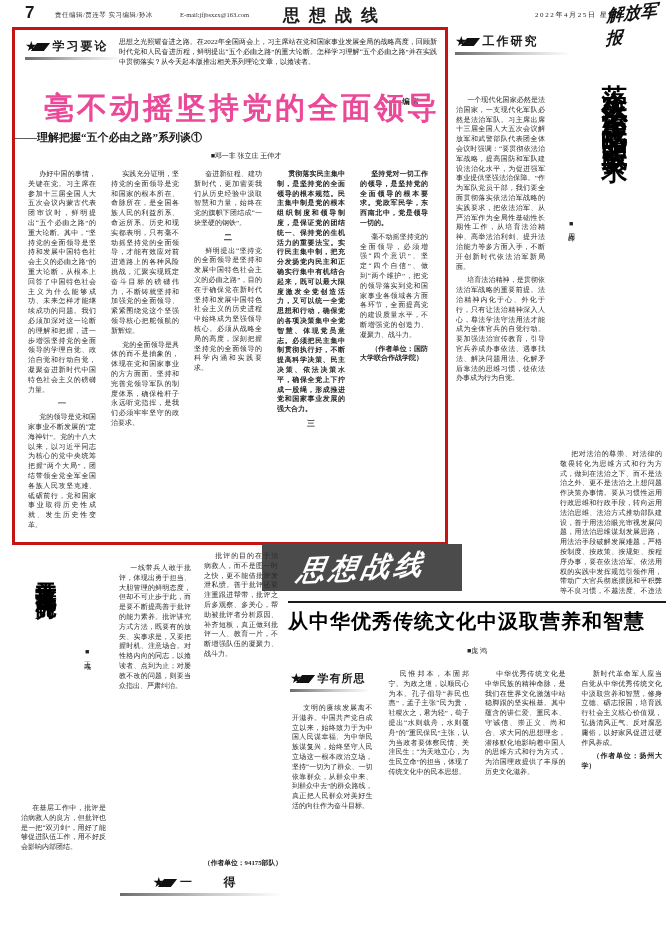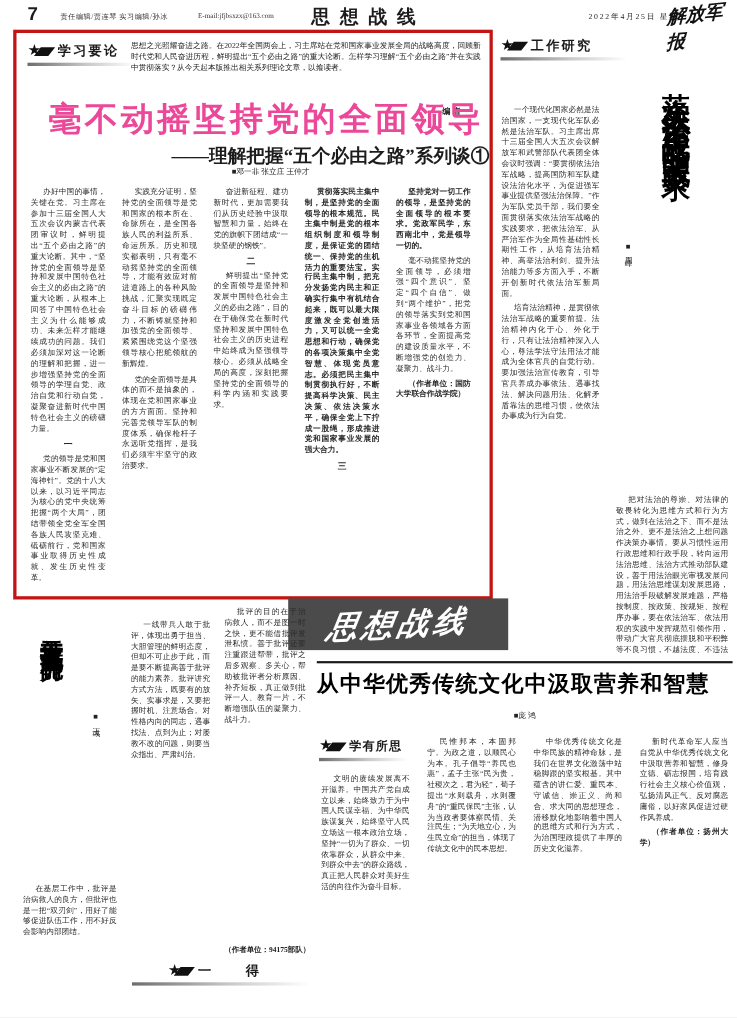--- a/index.html
+++ b/index.html
@@ -28,21 +28,21 @@
 
   
   .redbox{position:absolute;left:12px;top:27px;width:430px;height:512px;
           border:3.5px solid #c41414;background:#fff;}
   .ednote{position:absolute;left:104px;top:7px;width:318px;font-size:7px;line-height:10px;
           text-align:justify;color:#222;}
   .edsign{position:absolute;left:104px;top:67px;width:300px;text-align:right;font-size:7.5px;
           font-weight:700;}
   .main-headline{position:absolute;left:12px;top:58px;width:100%;text-align:center;font-size:30px;
                  font-weight:700;letter-spacing:3px;font-family:Liberation Mono, monospace;color:#ec4899;}
-  .main-deck{position:absolute;left:0;top:100px;width:100%;text-align:right;font-size:17px;
+  .main-deck{position:absolute;left:0;top:100px;width:100%;text-align:left;font-size:11px;
              font-weight:700;}
   .main-byline{position:absolute;left:16px;top:121px;width:100%;text-align:center;font-size:7px;color:#222;}
   .main-body{position:absolute;left:9px;top:136px;width:408px;height:365px;display:flex;gap:7px;}
   .main-body .bcol{flex:1;overflow:hidden;}
 
   
   .bd{font-size:7px;line-height:9.8px;text-align:justify;color:#2a2a2a;}
   .bd p{margin:4px;text-indent:1.6em;}
   .bd p.sec{text-indent:0;text-align:center;font-weight:700;font-size:8px;margin:4px 0;}
   .bd p.lead{font-weight:700;}
@@ -159,21 +159,21 @@
   <div class="wmark">
     <span>思想战线</span>
   </div>
 
   <div class="l-vhead">善于批评也是一种能力</div>
   <div class="l-vby">■王 彧</div>
   <div class="l-col1 bd">
       <p class="p">在基层工作中，批评是治病救人的良方，但批评也是一把“双刃剑”，用好了能够促进队伍工作，用不好反会影响内部团结。</p>
     </div>
   <div class="l-col2 bd">
-      <p class="p">一线带兵人敢于批评，体现出勇于担当、大胆管理的鲜明态度，但却不可止步于此，而是要不断提高善于批评的能力素养。批评讲究方式方法，既要有的放矢、实事求是，又要把握时机、注意场合。对性格内向的同志，遇事找法、点到为止；对屡教不改的问题，则要当众指出、严肃纠治。</p>
+      <p class="p">一线带兵人敢于批评，体现出勇于担当、大胆管理的鲜明态度，但却不可止步于此，而是要不断提高善于批评的能力素养。批评讲究方式方法，既要有的放矢、实事求是，又要把握时机、注意场合。对性格内向的同志，以飨读者、点到为止；对屡教不改的问题，则要当众指出、严肃纠治。</p>
     </div>
   <div class="l-col3 bd">
       <p class="p">批评的目的在于治病救人，而不是图一时之快，更不能借批评发泄私愤。善于批评还要注重跟进帮带，批评之后多观察、多关心，帮助被批评者分析原因、补齐短板，真正做到批评一人、教育一片，不断增强队伍的凝聚力、战斗力。</p>
     </div>
   <div class="l-attr">（作者单位：94175部队）</div>
   <div class="kicker k-yide">
     <div class="krow" style="justify-content:center;">
       <span class="kstar">★</span>
       <span class="kslant"></span>
       <span class="klabel">一 得</span>

